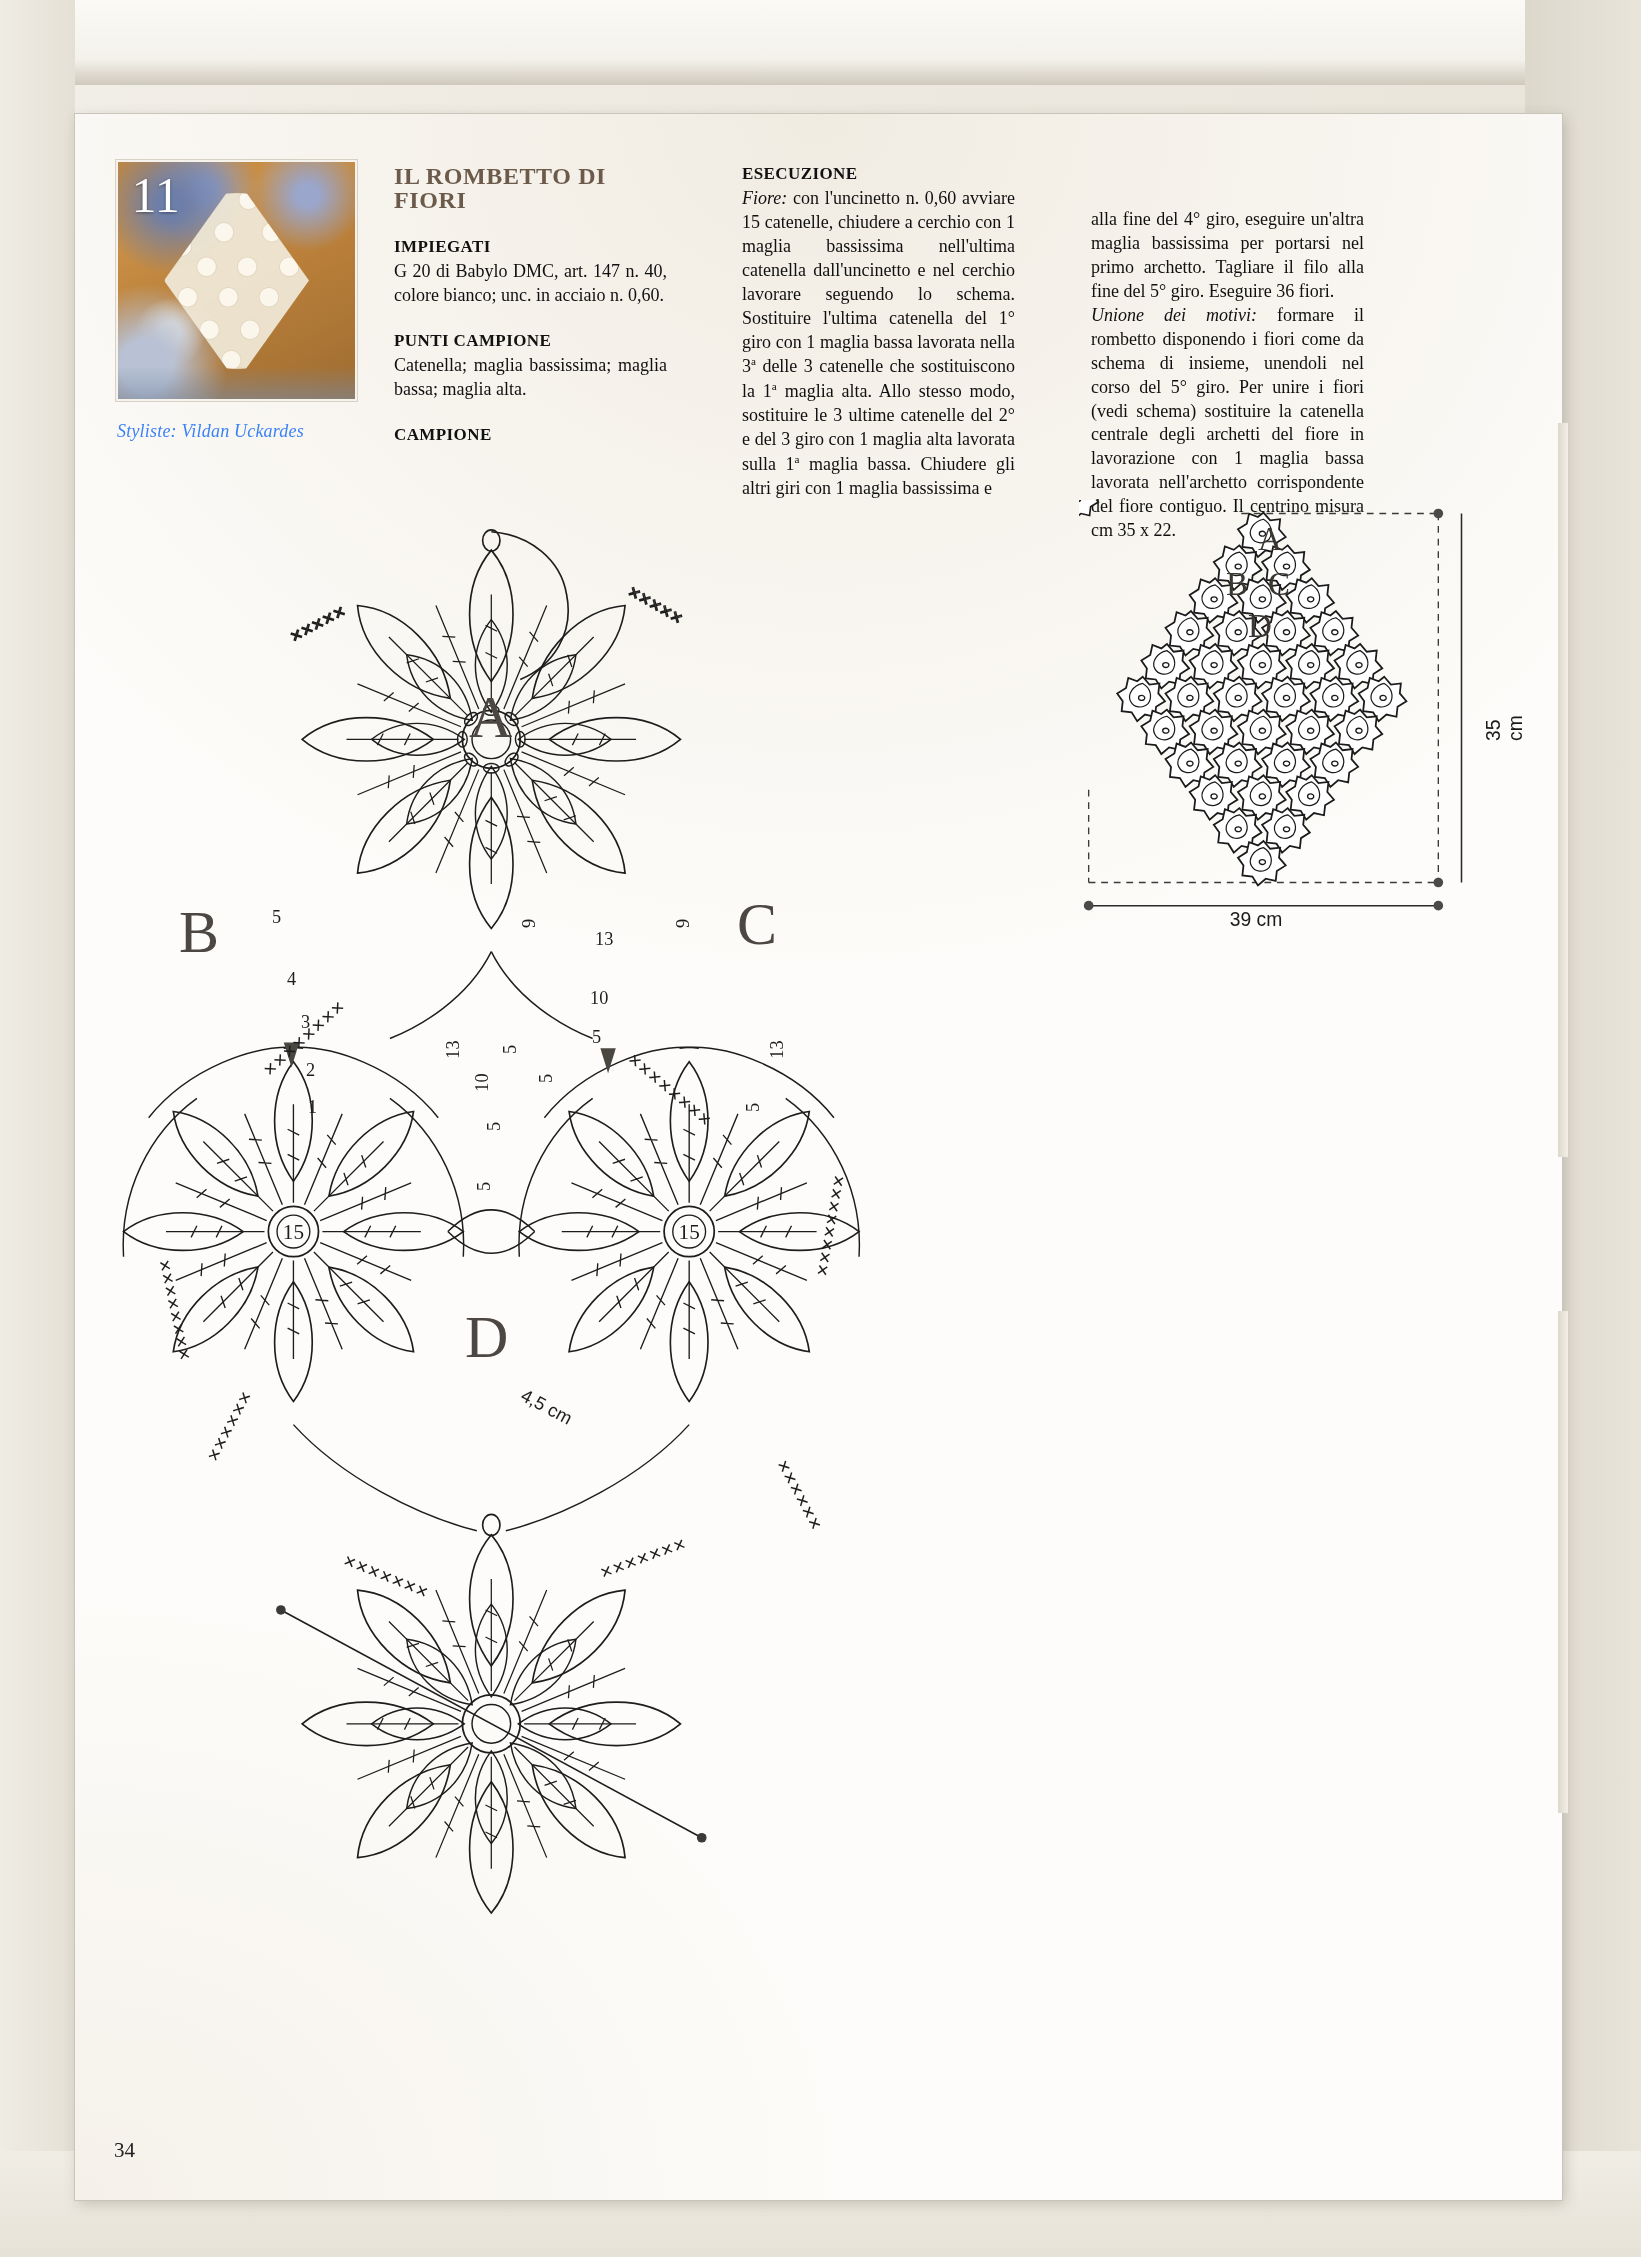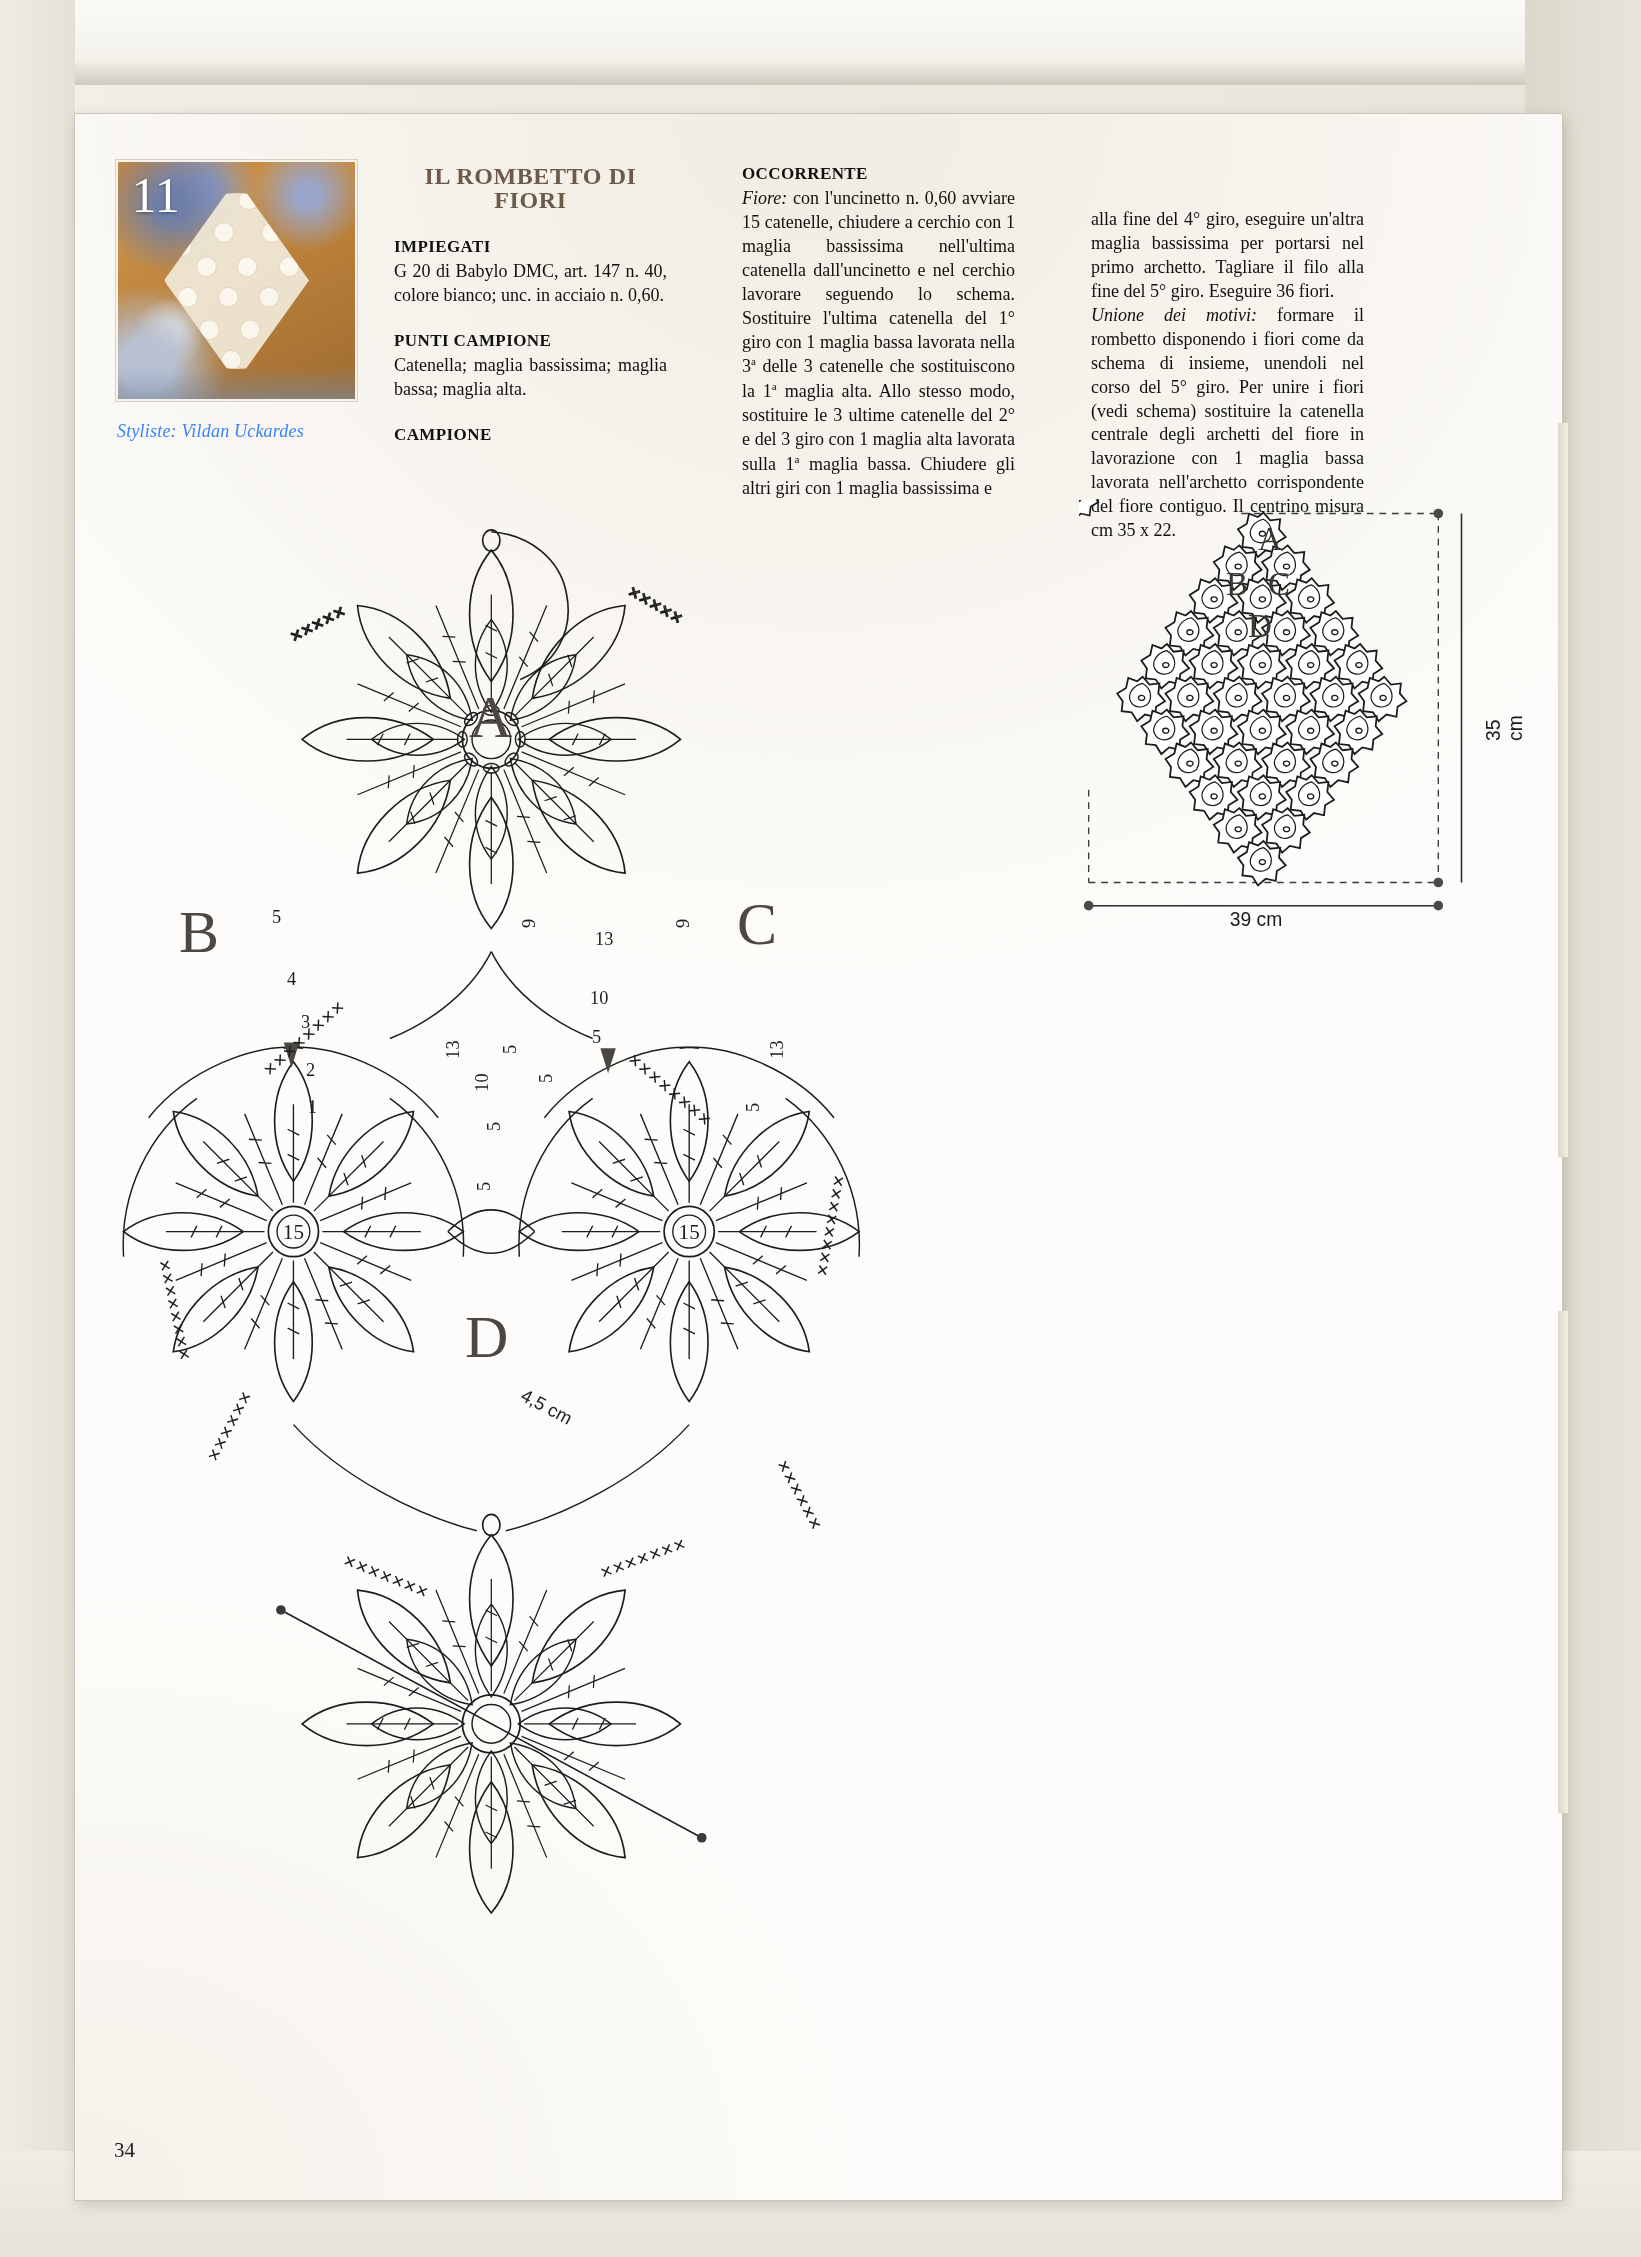--- a/index.html
+++ b/index.html
@@ -87,21 +87,20 @@
   
   .col{position:absolute;top:50px;width:273px;color:#101010;}
   .col.c1{left:319px;}
   .col.c2{left:667px;}
   .col.c3{left:1016px;margin-top:44px;}
 
   .maintitle{
     font-size:24px;font-weight:bold;letter-spacing:0.6px;color:#6c5a4b;
     margin:0 0 25px 0;line-height:1;
     font-family:"Liberation Serif",serif;
-    text-align:center;
   }
   .sechead{
     font-size:17px;font-weight:bold;letter-spacing:0.4px;margin:0 0 2.9px 0;color:#111;
   }
   .body{
     font-size:18px;line-height:1.33;text-align:justify;margin:0 0 23px 0;
     hyphens:auto;
   }
   .body.tight{margin-bottom:0;}
   .body em{}
@@ -150,21 +149,21 @@
       <div class="col c1">
         <h1 class="maintitle">IL ROMBETTO DI FIORI</h1>
         <div class="sechead">IMPIEGATI</div>
         <p class="body">G 20 di Babylo DMC, art. 147 n. 40, colore bianco; unc. in acciaio n. 0,60.</p>
         <div class="sechead">PUNTI CAMPIONE</div>
         <p class="body">Catenella; maglia bassissima; maglia bassa; maglia alta.</p>
         <div class="sechead">CAMPIONE</div>
       </div>
 
       <div class="col c2">
-        <div class="sechead">OCCORRENTE</div>
+        <div class="sechead">ESECUZIONE</div>
         <p class="body tight"><em>Fiore:</em><span> con l'uncinetto n. 0,60 avviare 15 catenelle, chiudere a cerchio con 1 maglia bassissima nell'ultima catenella dall'uncinetto e nel cerchio lavorare seguendo lo schema. Sostituire l'ultima catenella del 1° giro con 1 maglia bassa lavorata nella 3</span><sup>a</sup><span> delle 3 catenelle che sostituiscono la 1</span><sup>a</sup><span> maglia alta. Allo stesso modo, sostituire le 3 ultime catenelle del 2° e del 3 giro con 1 maglia alta lavorata sulla 1</span><sup>a</sup><span> maglia bassa. Chiudere gli altri giri con 1 maglia bassissima e</span></p>
       </div>
 
       <div class="col c3">
         <p class="body tight"><span>alla fine del 4° giro, eseguire un'altra maglia bassissima per portarsi nel primo archetto. Tagliare il filo alla fine del 5° giro. Eseguire 36 fiori.</span><br><em>Unione dei motivi:</em><span> formare il rombetto disponendo i fiori come da schema di insieme, unendoli nel corso del 5° giro. Per unire i fiori (vedi schema) sostituire la catenella centrale degli archetti del fiore in lavorazione con 1 maglia bassa lavorata nell'archetto corrispondente del fiore contiguo. Il centrino misura cm 35 x 22.</span></p>
       </div>
     </div>
 
     <div class="maindiagram">
       <svg width="966" height="1583" viewBox="0 0 1000 1640">

